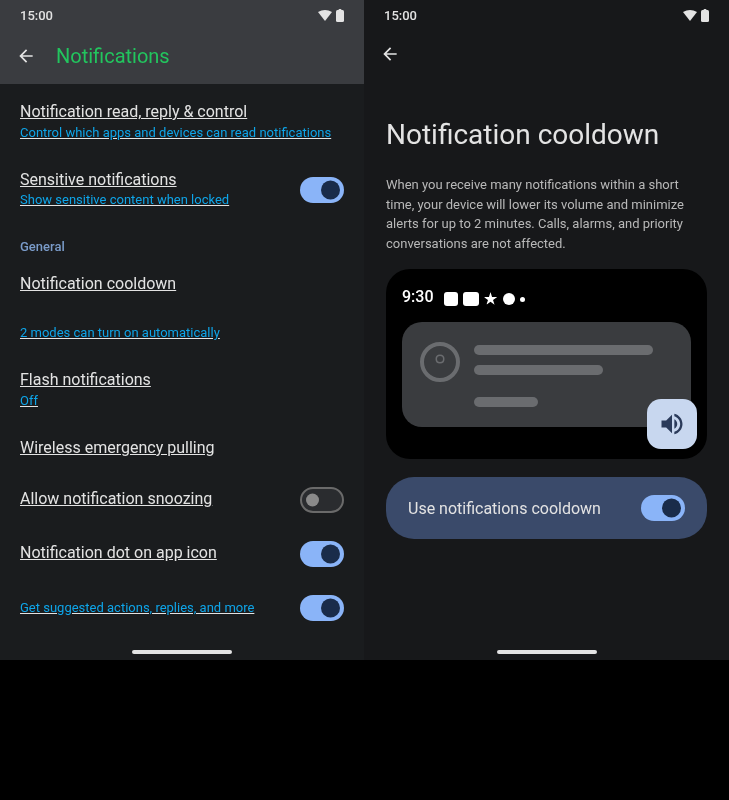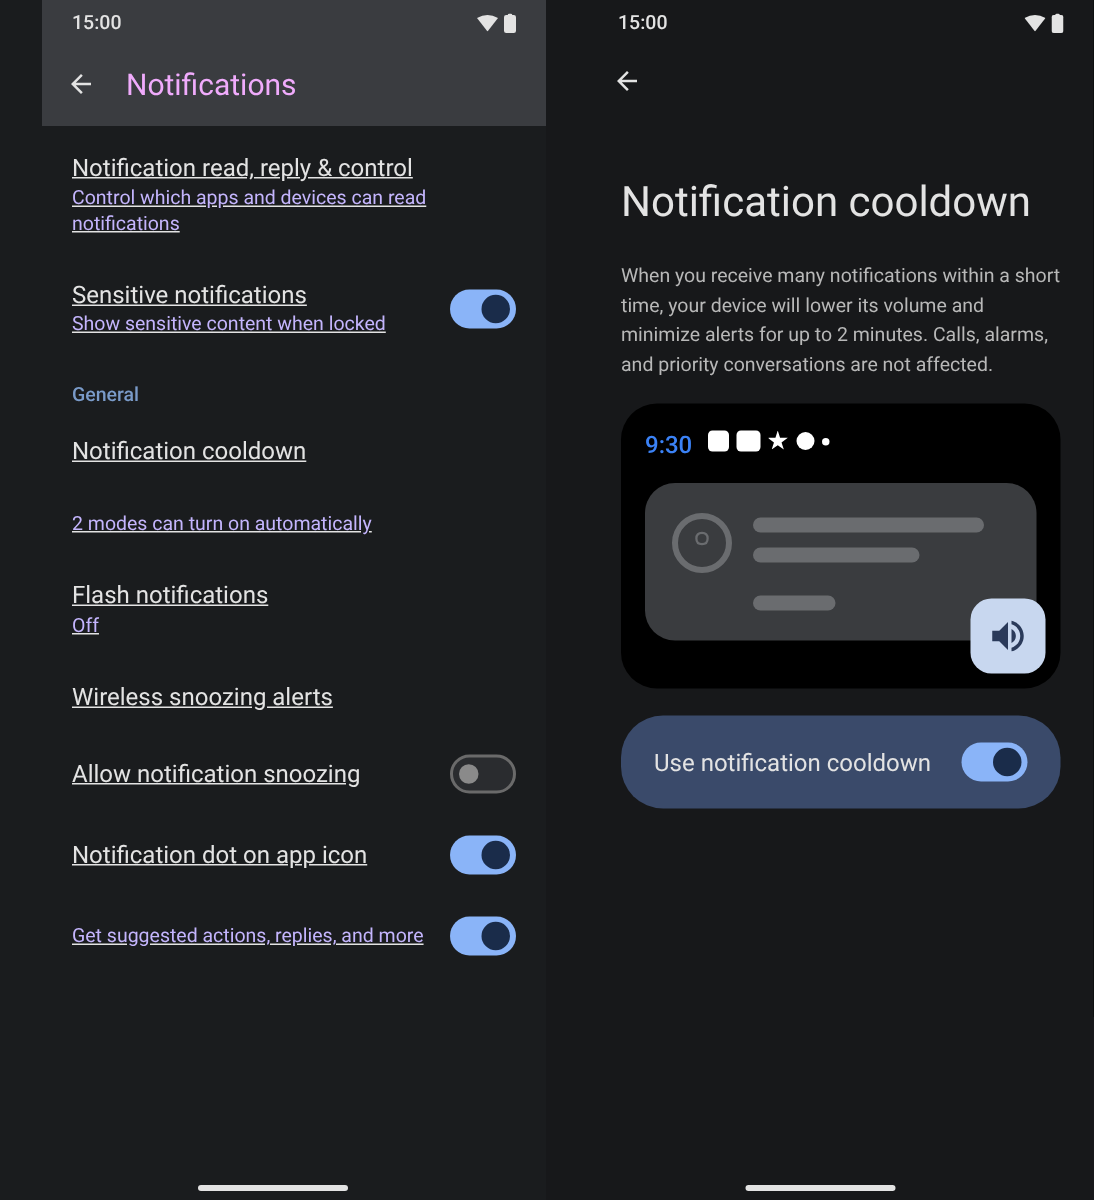--- a/index.html
+++ b/index.html
@@ -8,25 +8,24 @@
       box-sizing: border-box;
       font-family: 'Roboto', -apple-system, sans-serif;
     }
     body {
       width: 729px;
       height: 800px;
       display: flex;
       background: #000;
     }
     .phone {
-      height: 800px;
+      height: 660px;
       position: relative;
       color: #e3e3e3;
       overflow: hidden;
-      padding-left: 28px;
     }
     .phone-left {
       width: 364px;
       background: #1a1c1e;
     }
     .phone-right {
       width: 365px;
       background: #17181a;
     }
     .status-bar {
@@ -60,21 +59,21 @@
     .back-arrow {
       width: 20px;
       height: 20px;
       display: flex;
       align-items: center;
       justify-content: center;
     }
     .header-title {
       font-size: 20px;
       font-weight: 400;
-      color: #f0abfc;
+      color: #22c55e;
     }
     .settings-list {
       padding: 4px 0;
     }
     .setting-item {
       padding: 14px 20px;
       display: flex;
       justify-content: space-between;
       align-items: center;
       gap: 12px;
@@ -84,21 +83,21 @@
       text-decoration: underline;
     }
     .setting-title {
       font-size: 16px;
       color: #e3e3e3;
       font-weight: 400;
       line-height: 1.3;
     }
     .setting-subtitle {
       font-size: 13px;
-      color: #c4b5fd;
+      color: #0ea5e9;
       margin-top: 2px;
       line-height: 1.3;
     }
     .section-header {
       padding: 16px 20px 6px;
       font-size: 13px;
       color: #7a9bc9;
       font-weight: 500;
     }
     
@@ -160,25 +159,25 @@
     
     .illustration {
       background: #000;
       border-radius: 24px;
       padding: 18px 16px 14px;
       margin-top: 16px;
       position: relative;
       height: 190px;
     }
     .illu-time {
-      color: #3b82f6;
+      color: #ffffff;
       font-size: 16px;
       font-weight: 500;
       display: flex;
-      align-items: flex-start;
+      align-items: flex-end;
       gap: 10px;
     }
     .illu-dots {
       display: flex;
       gap: 5px;
       align-items: center;
     }
     .illu-dot {
       background: #fff;
       border-radius: 4px;
@@ -314,21 +313,21 @@
       </div>
     </div>
     <div class="setting-item">
       <div class="setting-text">
         <div class="setting-title">Flash notifications</div>
         <div class="setting-subtitle">Off</div>
       </div>
     </div>
     <div class="setting-item">
       <div class="setting-text">
-          <div class="setting-title">Wireless snoozing alerts</div>
+          <div class="setting-title">Wireless emergency pulling</div>
         </div>
     </div>
     <div class="setting-item">
       <div class="setting-text">
           <div class="setting-title">Allow notification snoozing</div>
         </div>
       <div class="toggle toggle-off"></div>
     </div>
     <div class="setting-item">
       <div class="setting-text">
@@ -394,18 +393,18 @@
         </div>
       </div>
       <div class="sound-badge">
         <svg width="28" height="28" viewBox="0 0 24 24">
             <path fill="#2a3a5a" d="M3 9v6h4l5 5V4L7 9H3zm13.5 3c0-1.77-1.02-3.29-2.5-4.03v8.05c1.48-.73 2.5-2.25 2.5-4.02zM14 3.23v2.06c2.89.86 5 3.54 5 6.71s-2.11 5.85-5 6.71v2.06c4.01-.91 7-4.49 7-8.77s-2.99-7.86-7-8.77z"></path>
           </svg>
       </div>
     </div>
 
     <div class="cooldown-row">
-      <div class="cooldown-label">Use notification cooldown</div>
+      <div class="cooldown-label">Use notifications cooldown</div>
       <div class="toggle toggle-on"></div>
     </div>
   </div>
   <div class="home-indicator"></div>
 </div>
 
 </body></html>

